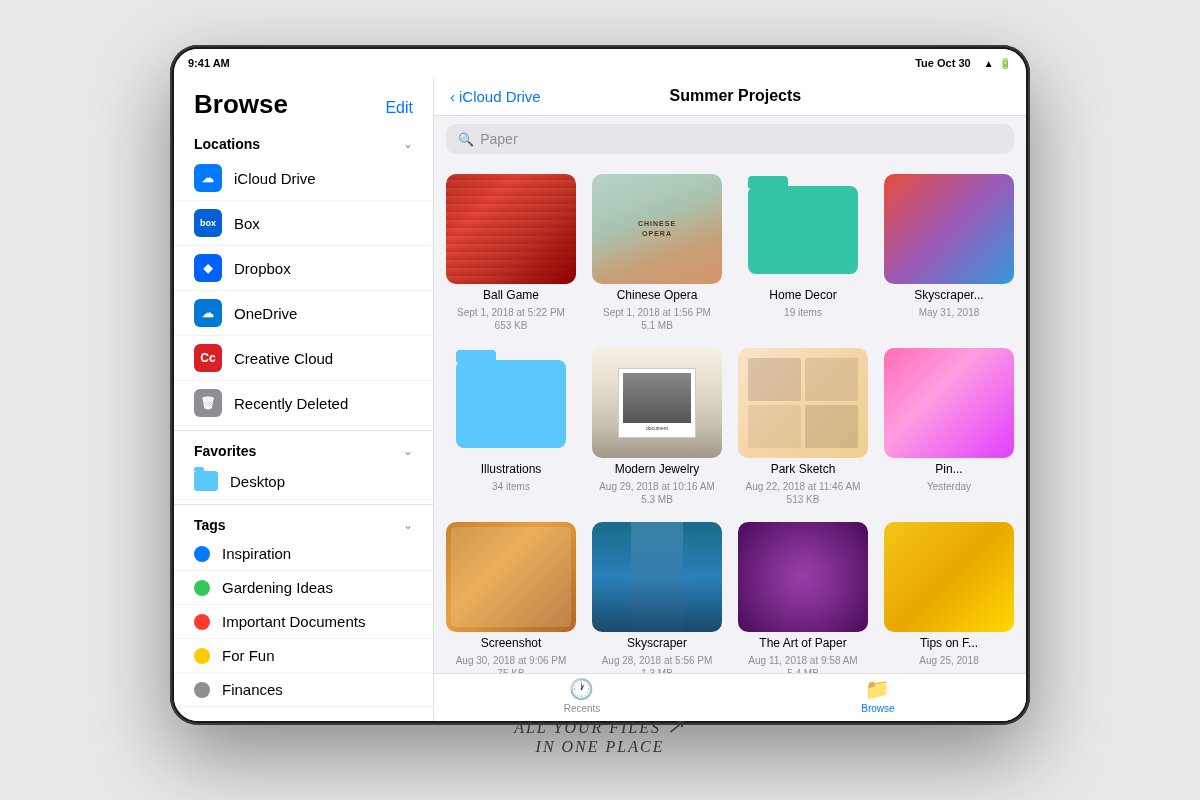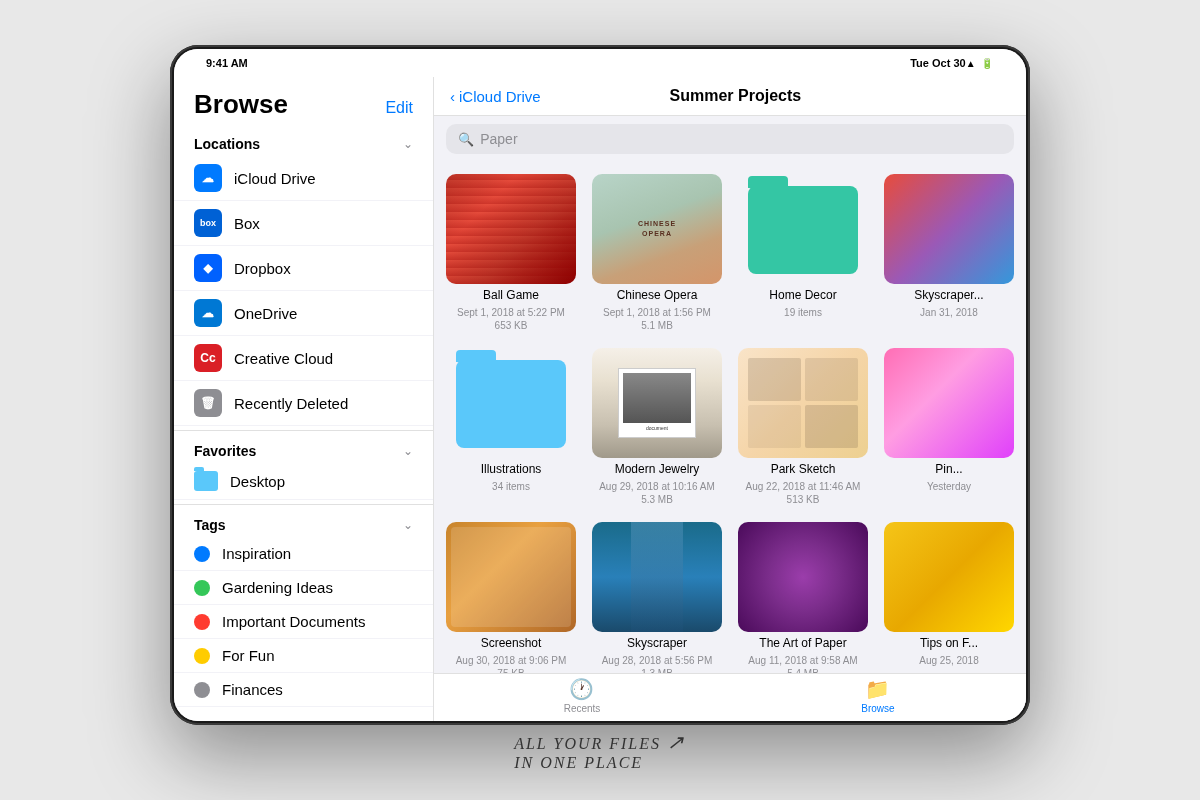--- a/index.html
+++ b/index.html
@@ -36,21 +36,21 @@
       overflow: hidden;
       display: flex;
       flex-direction: column;
     }
 
     .status-bar {
       background: #fff;
       height: 28px;
       display: flex;
       align-items: center;
-      padding: 0 32px;
+      padding: 0 14px;
       font-size: 11px;
       font-weight: 600;
       color: #000;
       flex-shrink: 0;
     }
 
     .status-bar-time {
       flex: 1;
     }
 
@@ -345,21 +345,21 @@
     .icon-text { color: white; font-size: 12px; font-weight: 700; }
   </style>
 </head>
 <body>
 
 <div class="tablet-wrapper">
   <div class="tablet-screen">
 
     <div class="status-bar">
       <span class="status-bar-time">9:41 AM</span>
-      <span style="margin-right:0;">Tue Oct 30</span>
+      <span style="margin-right:13px;">Tue Oct 30</span>
       <div class="status-bar-icons">
         <span>▲</span>
         <span>🔋</span>
       </div>
     </div>
 
     <div class="app-content">
 
       <div class="sidebar">
         <div class="sidebar-header">
@@ -499,21 +499,21 @@
             </div>
             <span class="file-name">Home Decor</span>
             <span class="file-meta">19 items</span>
           </div>
 
           <div class="file-item">
             <div class="file-thumb" style="overflow:hidden;">
               <div style="width:100%;height:100%;background:linear-gradient(135deg,#e74c3c,#9b59b6,#3498db);"></div>
             </div>
             <span class="file-name">Skyscraper...</span>
-            <span class="file-meta">Jan 31, 2018</span>
+            <span class="file-meta">May 31, 2018</span>
           </div>
 
           <div class="file-item">
             <div class="file-thumb" style="align-items:flex-end; padding-bottom:10px;">
               <div style="width:110px; height:88px; background:#5AC8FA; border-radius:8px; position:relative;">
                 <div style="position:absolute;top:-10px;left:0;width:40px;height:12px;background:#5AC8FA;border-radius:4px 4px 0 0;"></div>
               </div>
             </div>
             <span class="file-name">Illustrations</span>
             <span class="file-meta">34 items</span>
@@ -602,19 +602,19 @@
             <span class="tab-icon">📁</span>
             <span class="tab-label">Browse</span>
           </div>
         </div>
 
       </div>
     </div>
   </div>
 </div>
 
-<div class="bottom-text" style="position:absolute;bottom:28px;left:50%;transform:translateX(-50%);text-align:left;">
+<div class="bottom-text" style="position:absolute;bottom:44px;left:50%;transform:translateX(-50%);text-align:center;">
   <div style="font-family:Georgia,serif;font-style:italic;font-size:16px;color:#333;letter-spacing:2px;text-transform:uppercase;">
     <span>ALL YOUR FILES</span>
     <span style="font-size:20px;"> ↗</span>
   </div>
   <div style="font-family:Georgia,serif;font-style:italic;font-size:16px;color:#333;letter-spacing:2px;text-transform:uppercase;">IN ONE PLACE</div>
 </div>
 
 </body></html>

